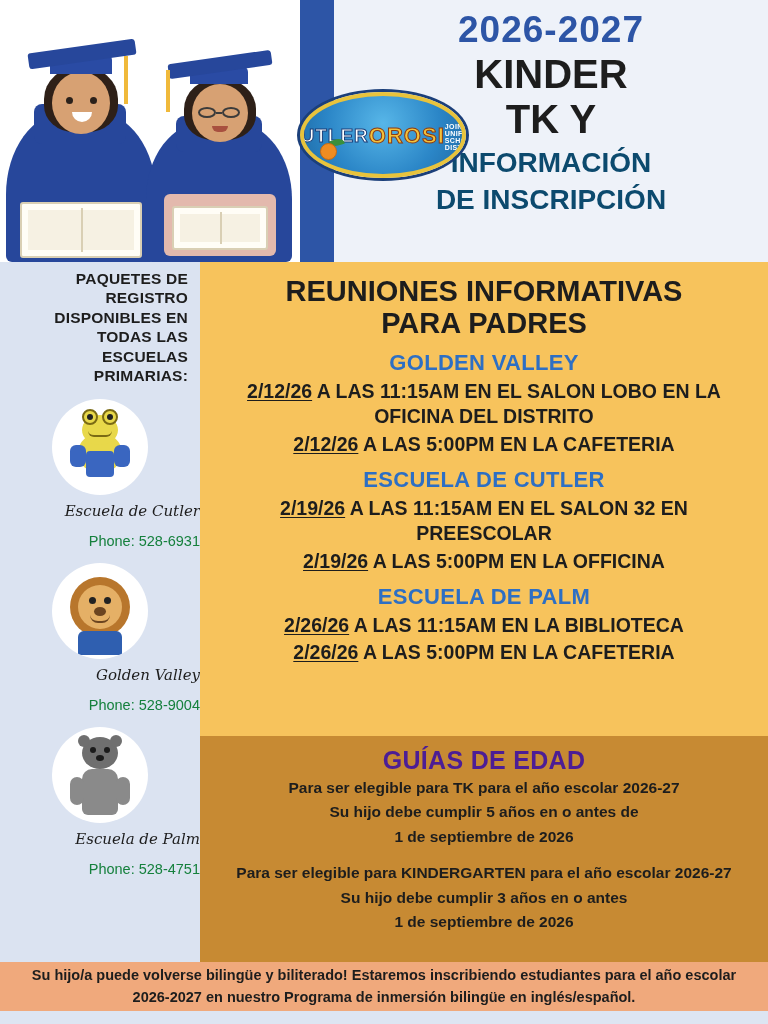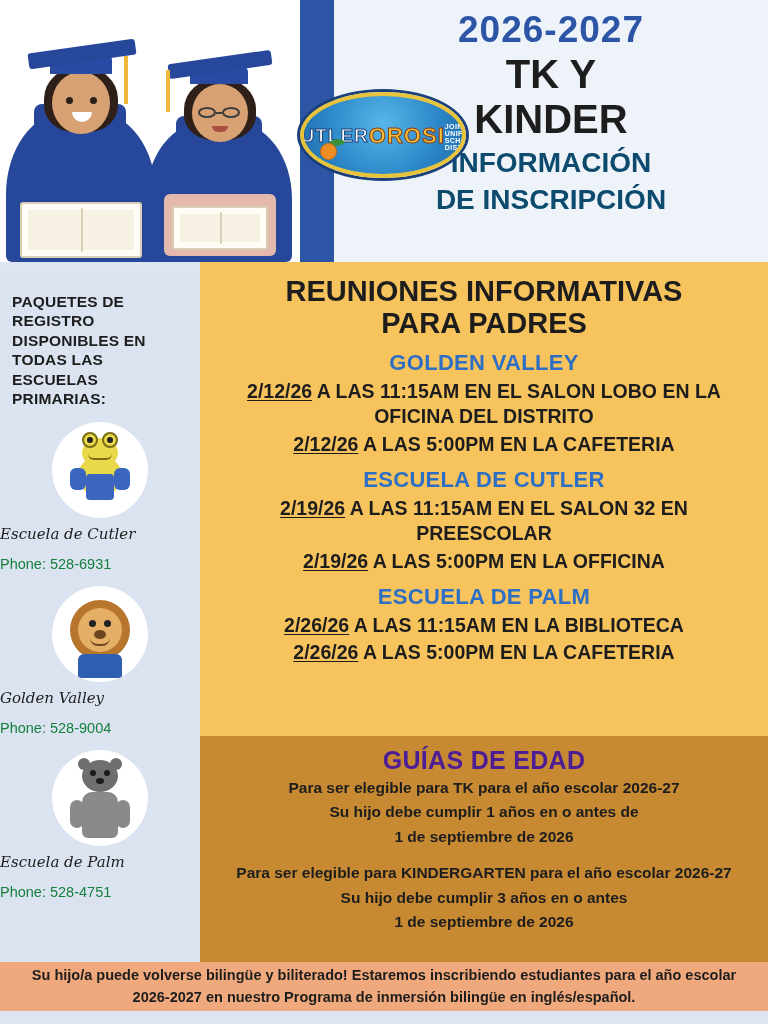--- a/index.html
+++ b/index.html
@@ -150,25 +150,25 @@
     background: #3a8f3c; transform: rotate(-20deg);
   }
 
   
   .body-wrap {
     position: absolute;
     left: 0; top: 262px;
     width: 768px; height: 700px;
   }
   .left-col {
-    position: absolute; left: 0; top: 12px;
+    position: absolute; left: 0; top: 0;
     width: 200px; height: 700px;
     background: #dbe3f1;
-    text-align: left;
-    padding-top: 18px;
+    text-align: right;
+    padding-top: 7px;
   }
   .packets {
     font-size: 15.5px; font-weight: 800; color: #1d1d1d;
     line-height: 1.25; letter-spacing: .2px;
     padding: 0 12px;
   }
   .date-pill {
     margin: 14px auto 0;
     width: 160px; height: 34px;
     border-radius: 17px;
@@ -292,22 +292,22 @@
         <div class="tassel" style="left:20px; bottom:150px; height:42px; background:#f0b93a;"></div>
         <div class="m-part" style="left:18px; bottom:6px; width:112px; height:62px; background:#e3b9ad; border-radius:6px;"></div>
         <div class="book" style="left:26px; bottom:12px; width:96px; height:44px;"></div>
       </div>
     </div>
 
     <div class="header-stripe"></div>
 
     <div class="header-text">
       <div class="year">2026-2027</div>
+      <div class="tk">KINDER</div>
       <div class="tk">TK Y</div>
-      <div class="tk">KINDER</div>
       <div class="info-line">INFORMACIÓN</div>
       <div class="info-line">DE INSCRIPCIÓN</div>
     </div>
 
     <div class="logo">
       <div class="leaf"></div>
       <div class="orange"></div>
       <div class="l1">CUTLER</div>
       <div class="l2">OROSI</div>
       <div class="l3">JOINT UNIFIED SCHOOL DISTRICT</div>
@@ -400,21 +400,21 @@
           </div>
           <div class="meet-line">
             <u>2/26/26</u><span> A LAS 5:00PM EN LA CAFETERIA</span>
           </div>
         </div>
       </div>
 
       <div class="ages">
         <div class="ages-title">GUÍAS DE EDAD</div>
         <div class="ages-line">Para ser elegible para TK para el año escolar 2026-27</div>
-        <div class="ages-line">Su hijo debe cumplir 1 años en o antes de</div>
+        <div class="ages-line">Su hijo debe cumplir 5 años en o antes de</div>
         <div class="ages-line">1 de septiembre de 2026</div>
         <div class="ages-gap"></div>
         <div class="ages-line">Para ser elegible para KINDERGARTEN para el año escolar 2026-27</div>
         <div class="ages-line">Su hijo debe cumplir 3 años en o antes</div>
         <div class="ages-line">1 de septiembre de 2026</div>
       </div>
 
     </div>
   </div>
 

